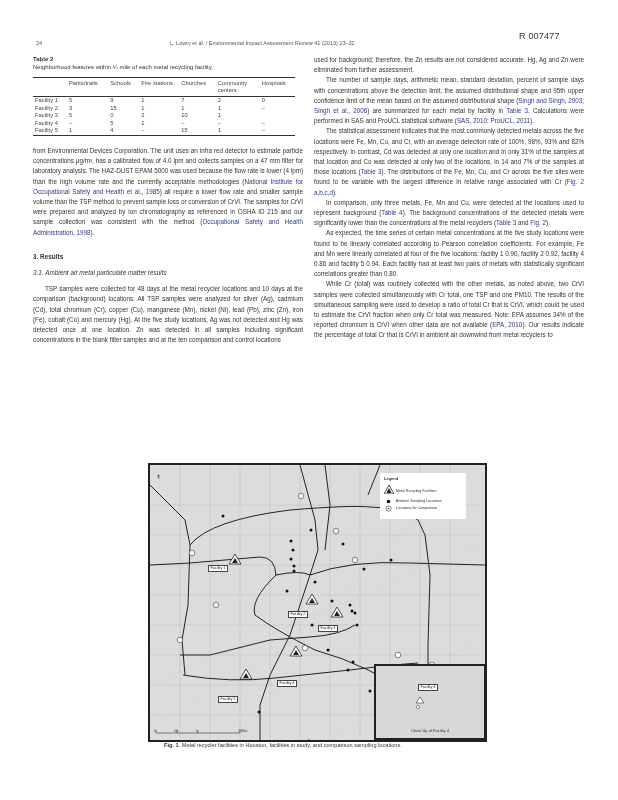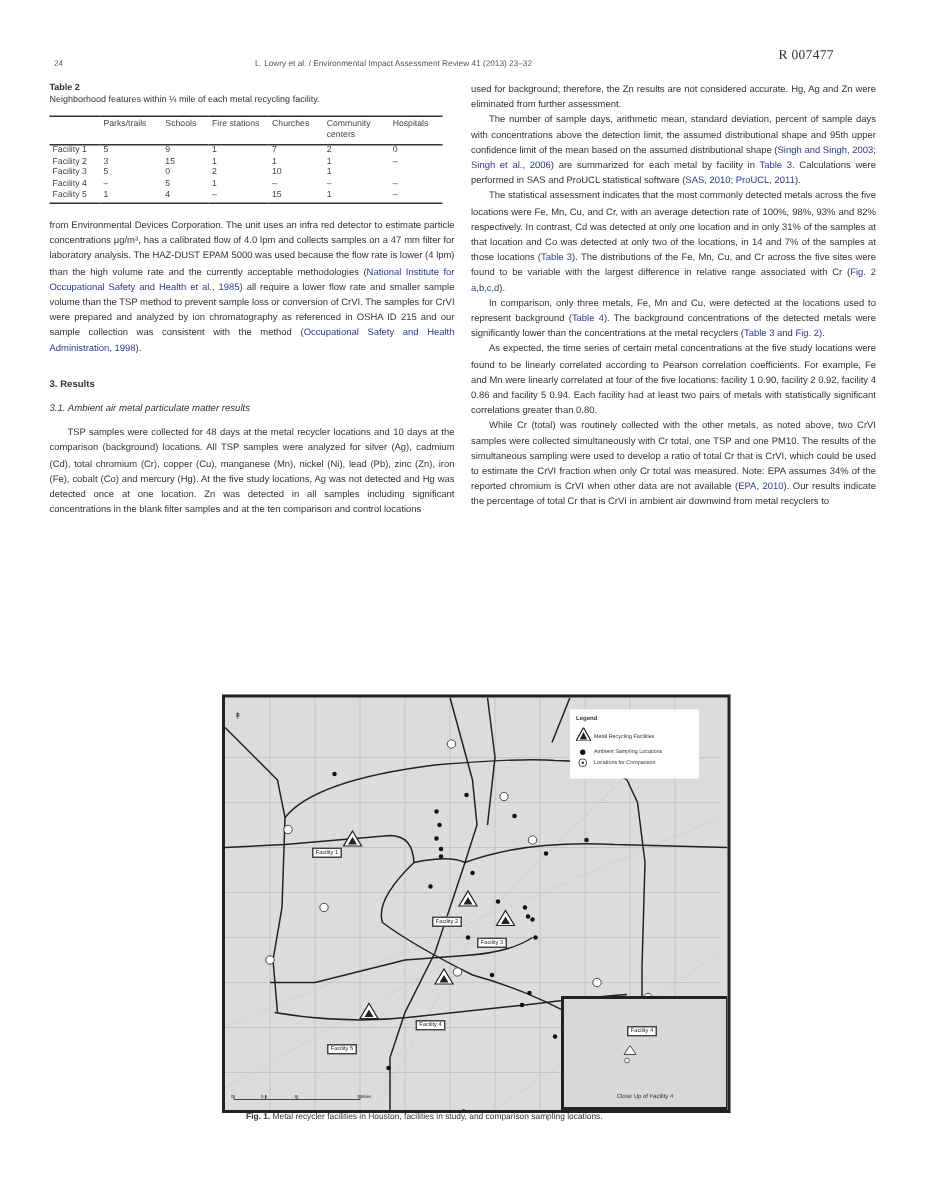--- a/index.html
+++ b/index.html
@@ -1,18 +1,18 @@
 <!DOCTYPE html>
 <html><head>
 <meta charset="utf-8">
 <style>
   html, body { margin: 0; padding: 0; background: #fff; }
   body { width: 618px; height: 800px; position: relative; overflow: hidden;
          font-family: "Liberation Sans", sans-serif; color: #222; }
-  .docid { position: absolute; left: 519px; top: 31px; font-family: Liberation Serif, serif;
+  .docid { position: absolute; left: 519px; top: 31px; font-family: Liberation Sans, sans-serif;
            font-size: 9px; color: #333; letter-spacing: 0.2px; }
   .runhead { position: absolute; top: 40px; left: 0; width: 618px; font-size: 5.5px; color: #555; }
   .runhead .pg { position: absolute; left: 36px; }
   .runhead .jr { position: absolute; left: 170px; }
   .col { position: absolute; width: 270px; font-size: 6.3px; line-height: 10.2px; color: #333;
          text-align: justify; }
   .colL { left: 33px; }
   .colR { left: 314px; top: 55px; }
   .tbl-title { font-weight: bold; font-size: 6px; line-height: 8px; margin-top: 0; }
   .tbl-cap { font-size: 6px; line-height: 8px; margin-bottom: 6px; }

